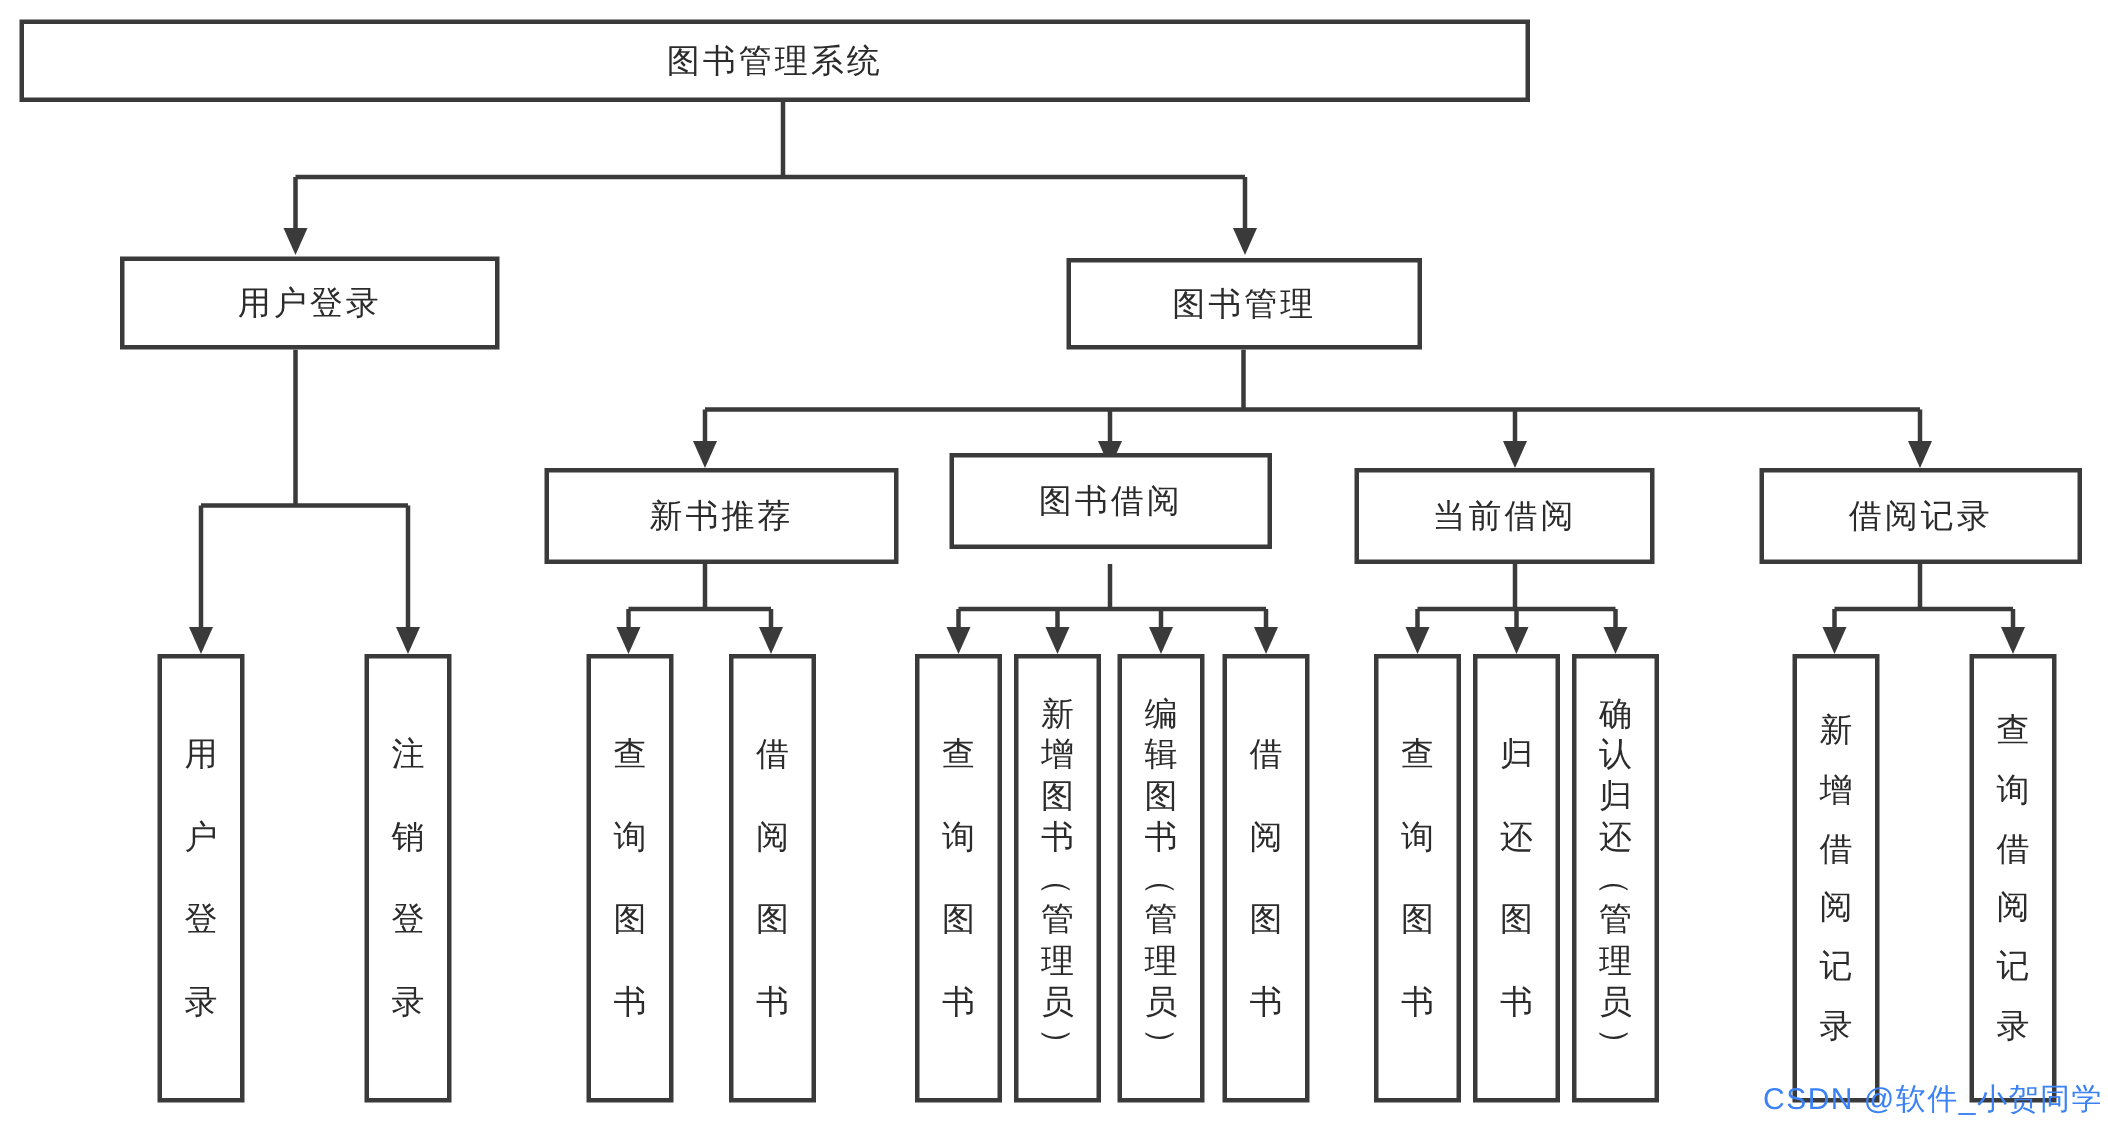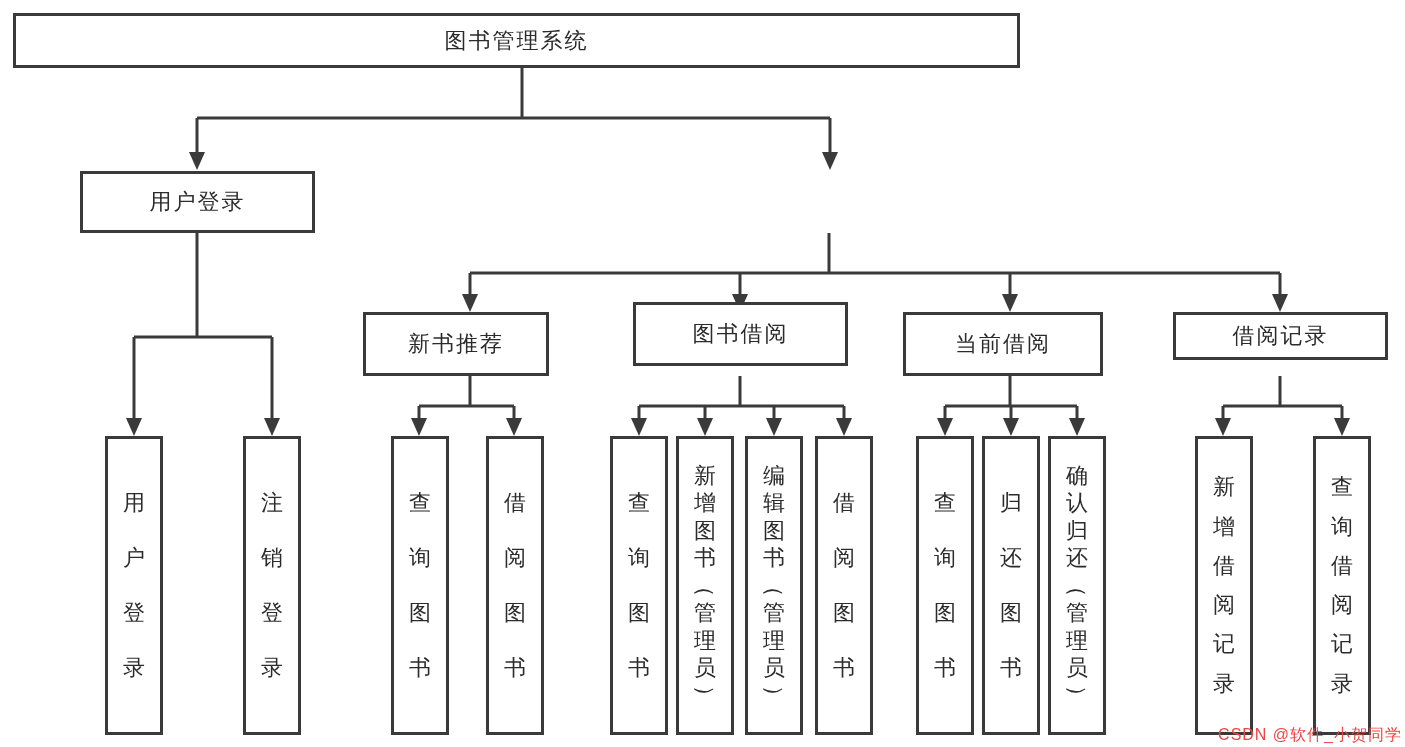--- a/index.html
+++ b/index.html
@@ -19,21 +19,21 @@
   }
   .vlabel {
     box-sizing:border-box; width:100%; height:100%; padding:20px 0;
     display:flex; flex-direction:column; align-items:center; justify-content:space-evenly;
     font-size:22px; color:#2b2b2b;
   }
   .vchar { display:block; line-height:1; }
   .vchar.rot { transform:rotate(90deg); }
   .watermark {
     position:absolute; right:3px; bottom:1px; z-index:3;
-    font-size:16px; color:#ef4444; letter-spacing:1px; white-space:nowrap;
+    font-size:20px; color:#3b82f6; letter-spacing:1px; white-space:nowrap;
   }
 </style>
 </head>
 <body>
 
 <div class="canvas">
 
   <svg class="connectors" viewBox="0 0 1405 747" xmlns="http://www.w3.org/2000/svg">
     <g stroke="#3a3a3a" stroke-width="3" fill="none">
 
@@ -98,26 +98,27 @@
       <polygon points="937,418 953,418 945,436"></polygon>
       <polygon points="1003,418 1019,418 1011,436"></polygon>
       <polygon points="1069,418 1085,418 1077,436"></polygon>
       <polygon points="1215,418 1231,418 1223,436"></polygon>
       <polygon points="1334,418 1350,418 1342,436"></polygon>
     </g>
   </svg>
 
   <div class="node" style="left:13px; top:13px; width:1007px; height:55px;">图书管理系统</div>
 
-  <div class="node" style="left:80px; top:171px; width:235px; height:62px;">用户登录</div>
-
-  <div class="node" style="left:363px; top:312px; width:186px; height:64px;">新书推荐</div>
+  <div class="node" style="left:80px; top:171px; width:253px; height:62px;">用户登录</div>
+  <div class="node" style="left:711px; top:172px; width:237px; height:61px;">图书管理</div>
+
+  <div class="node" style="left:363px; top:312px; width:236px; height:64px;">新书推荐</div>
   <div class="node" style="left:633px; top:302px; width:215px; height:64px;">图书借阅</div>
   <div class="node" style="left:903px; top:312px; width:200px; height:64px;">当前借阅</div>
-  <div class="node" style="left:1173px; top:312px; width:215px; height:48px;">借阅记录</div>
+  <div class="node" style="left:1173px; top:312px; width:215px; height:64px;">借阅记录</div>
 
   <div class="vnode" style="left:105px;">
     <div class="vlabel">
         <span class="vchar">用</span>
         <span class="vchar">户</span>
         <span class="vchar">登</span>
         <span class="vchar">录</span>
       </div>
   </div>
   <div class="vnode" style="left:243px;">

